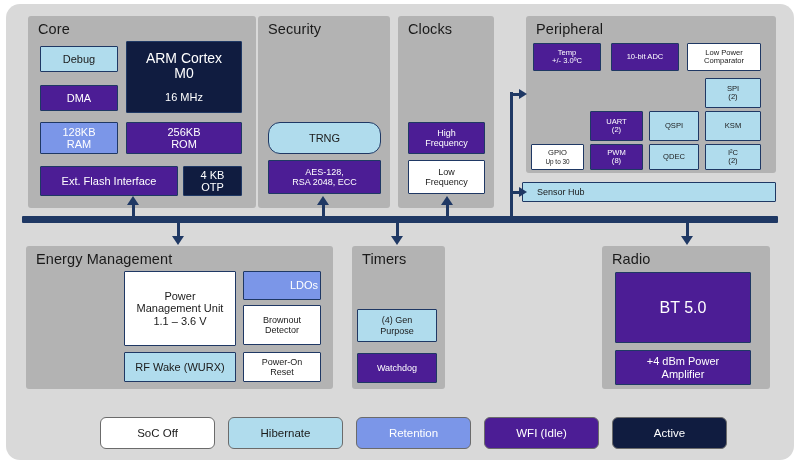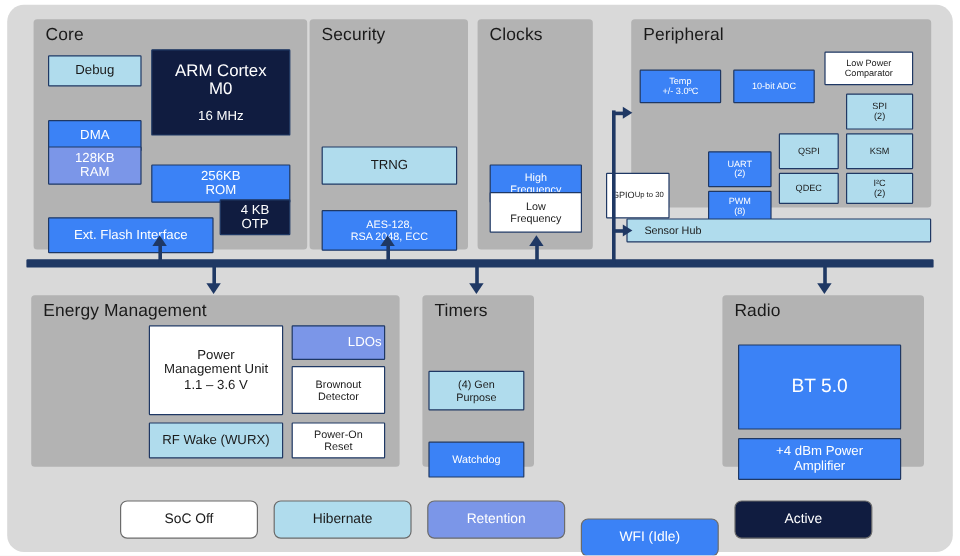--- a/index.html
+++ b/index.html
@@ -50,21 +50,21 @@
     font-size:9.6px;
     border-radius:1px;
     overflow:hidden;
     padding:0 2px;
   }
 
   
   .s-off      {background:#ffffff;color:#1a1a1a;}
   .s-hibernate{background:#b0dced;color:#1a1a1a;}
   .s-retention{background:#7b96e8;color:#ffffff;}
-  .s-wfi      {background:#3b82f6;color:#ffffff;margin-top:15px;}
+  .s-wfi      {background:#4c1d95;color:#ffffff;}
   .s-active   {background:#101c40;color:#ffffff;}
   .blk.med{font-size:11px;}
   .blk.sm {font-size:9px;}
   .blk.xs {font-size:7.6px;}
 
   
   .bus{
     position:absolute;
     background:#1f3864;
     height:7px;
@@ -135,21 +135,21 @@
     <span>Ext. Flash Interface</span>
   </div>
   <div class="abs blk med s-active" style="left:183px;top:166px;width:59px;height:30px;flex-direction:column;">
     <span>4 KB</span>
     <span>OTP</span>
   </div>
 
   <div class="abs group" style="left:258px;top:16px;width:132px;height:192px;">
     <div class="group-title">Security</div>
   </div>
-  <div class="abs blk med s-hibernate" style="left:268px;top:122px;width:113px;height:32px;">
+  <div class="abs blk med s-hibernate" style="left:268px;top:122px;width:113px;height:32px;border-radius:12px;">
     <span>TRNG</span>
   </div>
   <div class="abs blk sm s-wfi" style="left:268px;top:160px;width:113px;height:34px;flex-direction:column;">
     <span>AES-128,</span>
     <span>RSA 2048, ECC</span>
   </div>
 
   <div class="abs group" style="left:398px;top:16px;width:96px;height:192px;">
     <div class="group-title">Clocks</div>
   </div>
@@ -183,21 +183,21 @@
   <div class="abs blk xs s-wfi" style="left:590px;top:111px;width:53px;height:30px;flex-direction:column;">
     <span>UART</span>
     <span>(2)</span>
   </div>
   <div class="abs blk xs s-hibernate" style="left:649px;top:111px;width:50px;height:30px;">
     <span>QSPI</span>
   </div>
   <div class="abs blk xs s-hibernate" style="left:705px;top:111px;width:56px;height:30px;">
     <span>KSM</span>
   </div>
-  <div class="abs blk xs s-off" style="left:505px;top:144px;width:53px;height:38px;flex-direction:row;">
+  <div class="abs blk xs s-off" style="left:531px;top:144px;width:53px;height:26px;flex-direction:column;">
     <span>GPIO</span>
     <span style="font-size:6.4px;">Up to 30</span>
   </div>
   <div class="abs blk xs s-wfi" style="left:590px;top:144px;width:53px;height:26px;flex-direction:column;">
     <span>PWM</span>
     <span>(8)</span>
   </div>
   <div class="abs blk xs s-hibernate" style="left:649px;top:144px;width:50px;height:26px;">
     <span>QDEC</span>
   </div>

